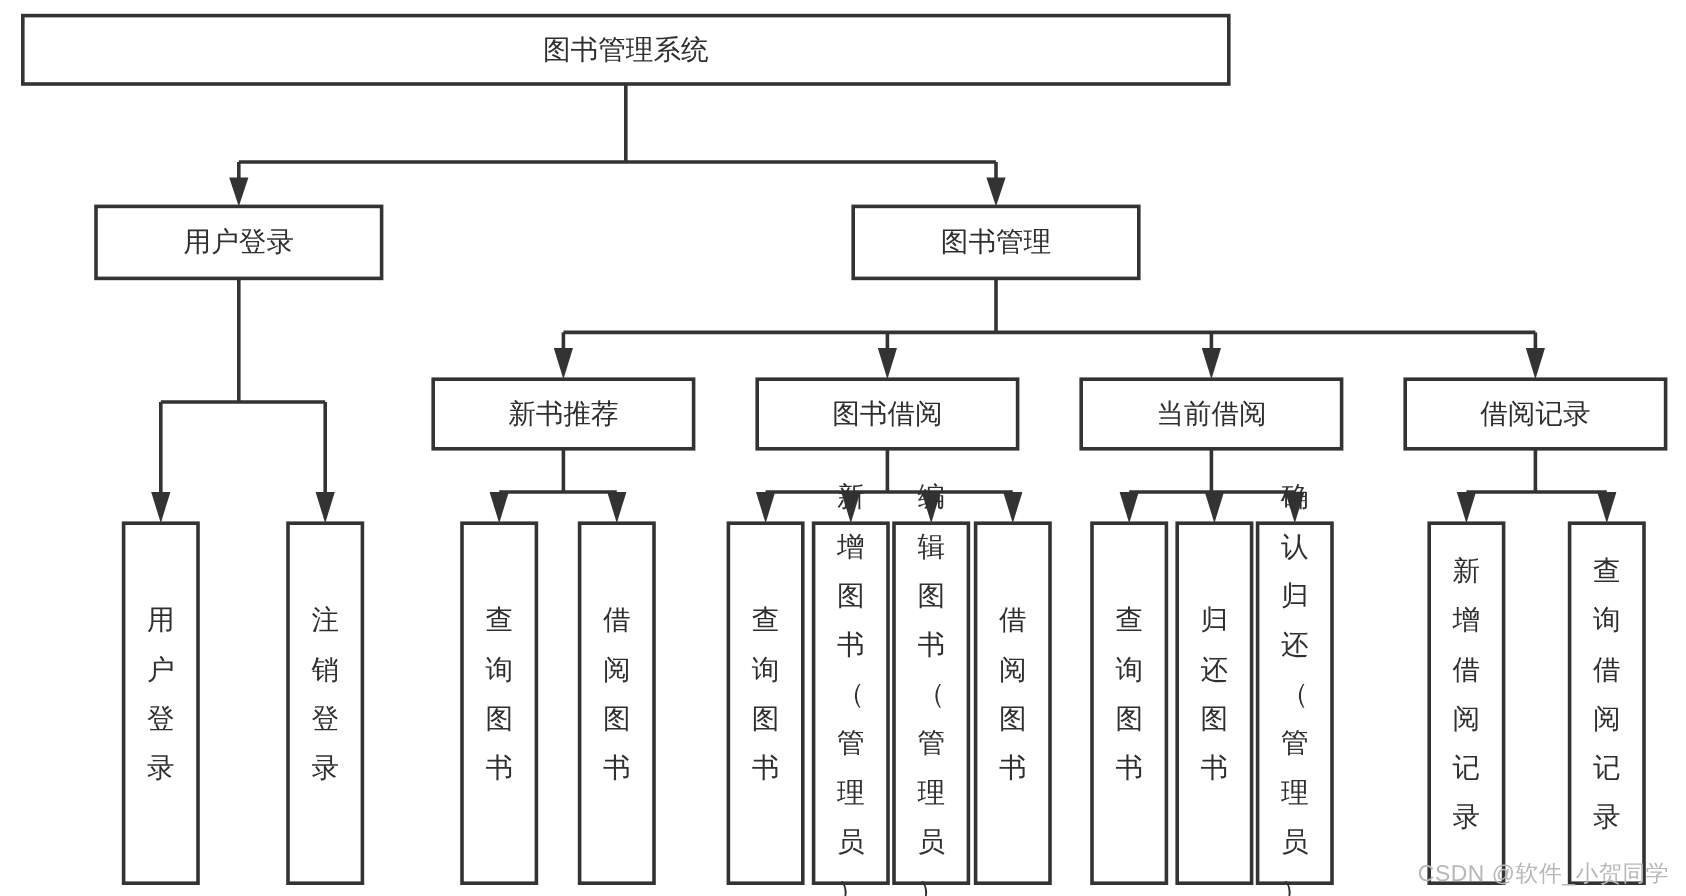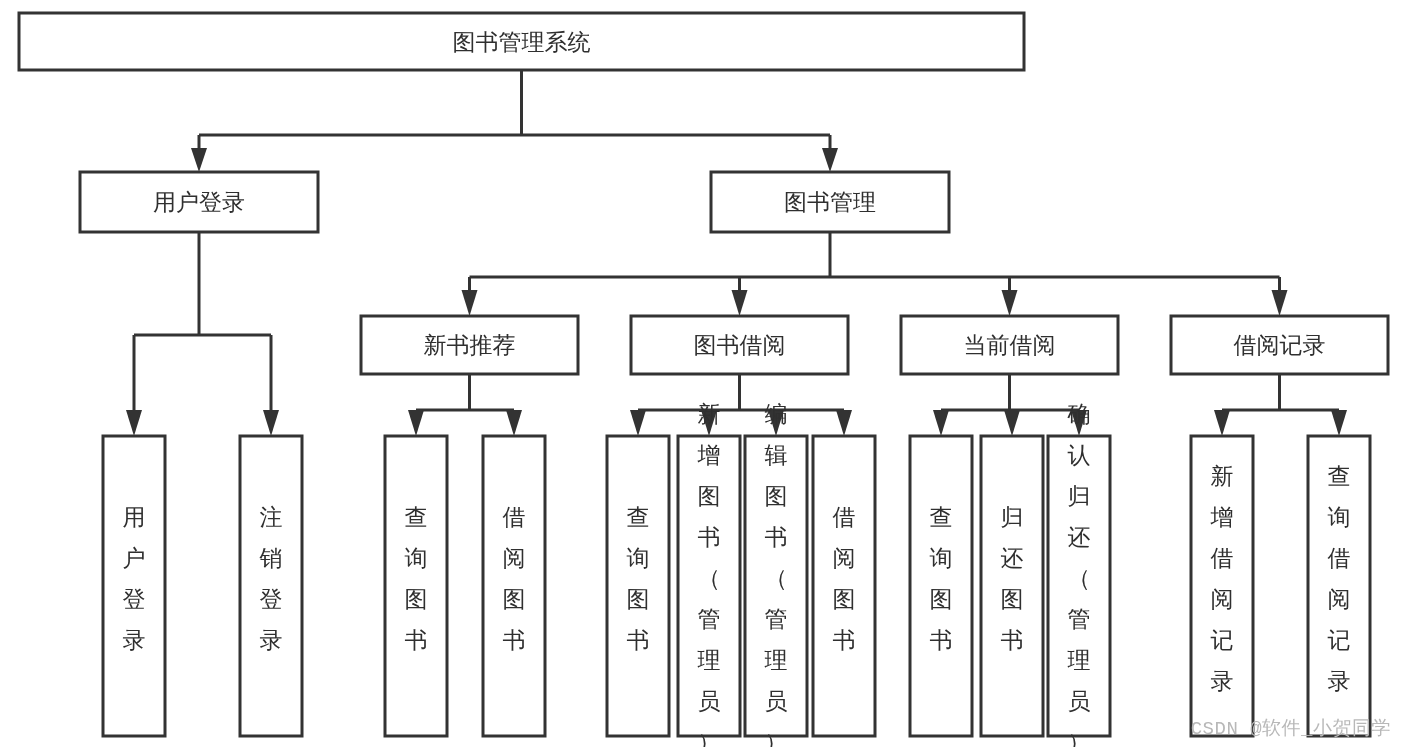--- a/index.html
+++ b/index.html
@@ -47,21 +47,21 @@
   .node-label-v {
     fill: #2f2f2f;
     font-family: "DejaVu Sans", "Liberation Sans", sans-serif;
     font-size: 23px;
     text-anchor: middle;
   }
   .watermark {
     position: absolute;
     right: 14px;
     bottom: 6px;
-    font-family: Liberation Mono, monospace;
+    font-family: Liberation Sans, sans-serif;
     font-size: 19px;
     color: #b8b8b8;
     white-space: nowrap;
     letter-spacing: 0.5px;
   }
 </style>
 </head>
 <body>
 
 <svg id="diagram" viewBox="0 0 1405 747">

